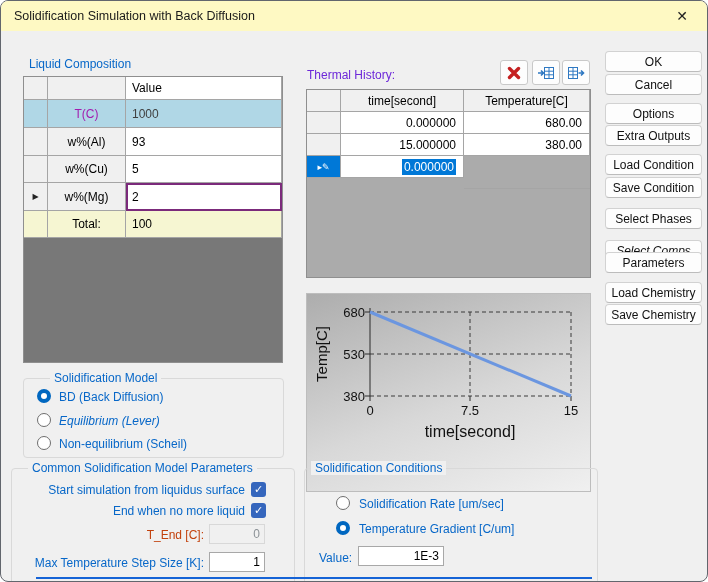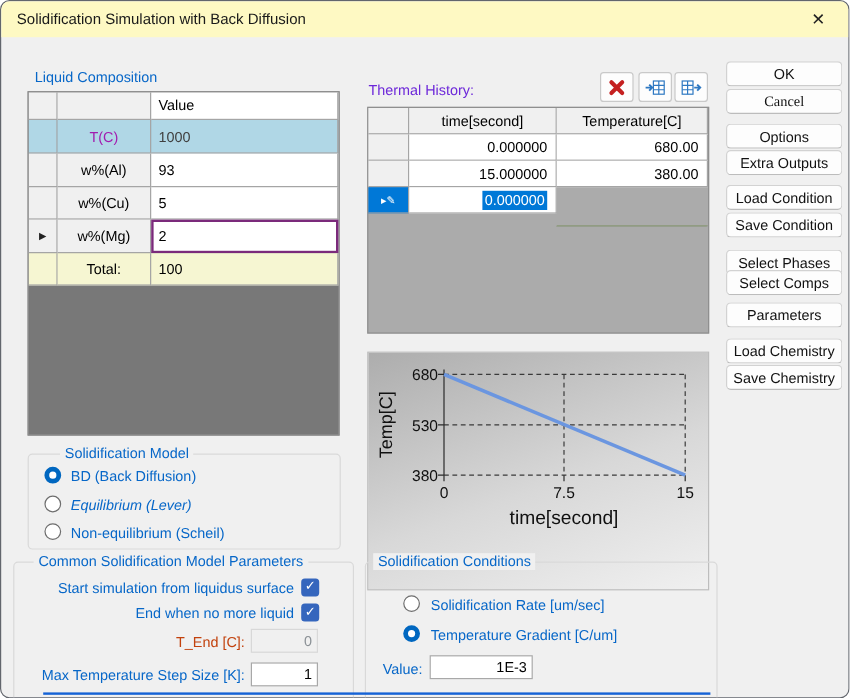--- a/index.html
+++ b/index.html
@@ -200,27 +200,27 @@
         <text x="63" y="121" text-anchor="middle">0</text>
         <text x="163" y="121" text-anchor="middle">7.5</text>
         <text x="264" y="121" text-anchor="middle">15</text>
       </g>
       <text x="163" y="143" text-anchor="middle" font-size="16" fill="#111" font-family="Liberation Sans, sans-serif">time[second]</text>
       <text transform="translate(20,60) rotate(-90)" text-anchor="middle" font-size="15" fill="#111" font-family="Liberation Sans, sans-serif">Temp[C]</text>
     </svg>
   </div>
 
   <button class="side-btn" style="top:50px;">OK</button>
-  <button class="side-btn" style="top:73px;font-family:Liberation Serif, serif;">Cancel</button>
+  <button class="side-btn" style="top:73px;">Cancel</button>
   <button class="side-btn" style="top:102px;">Options</button>
   <button class="side-btn" style="top:124px;">Extra Outputs</button>
   <button class="side-btn" style="top:153px;">Load Condition</button>
   <button class="side-btn" style="top:176px;">Save Condition</button>
   <button class="side-btn" style="top:207px;">Select Phases</button>
-  <button class="side-btn" style="top:224px;">Select Comps</button>
+  <button class="side-btn" style="top:239px;font-style:italic;">Select Comps</button>
   <button class="side-btn" style="top:251px;">Parameters</button>
   <button class="side-btn" style="top:281px;">Load Chemistry</button>
   <button class="side-btn" style="top:303px;">Save Chemistry</button>
 
   <div class="groupbox" style="left:22px;top:377px;width:261px;height:80px;">
     <span class="group-title" style="left:26px;">Solidification Model</span>
   </div>
   <div class="radio sel" style="left:36px;top:388px;"></div>
   <div class="ctl-label blue-label" style="left:58px;top:389px;">BD (Back Diffusion)</div>
   <div class="radio" style="left:36px;top:412px;"></div>

